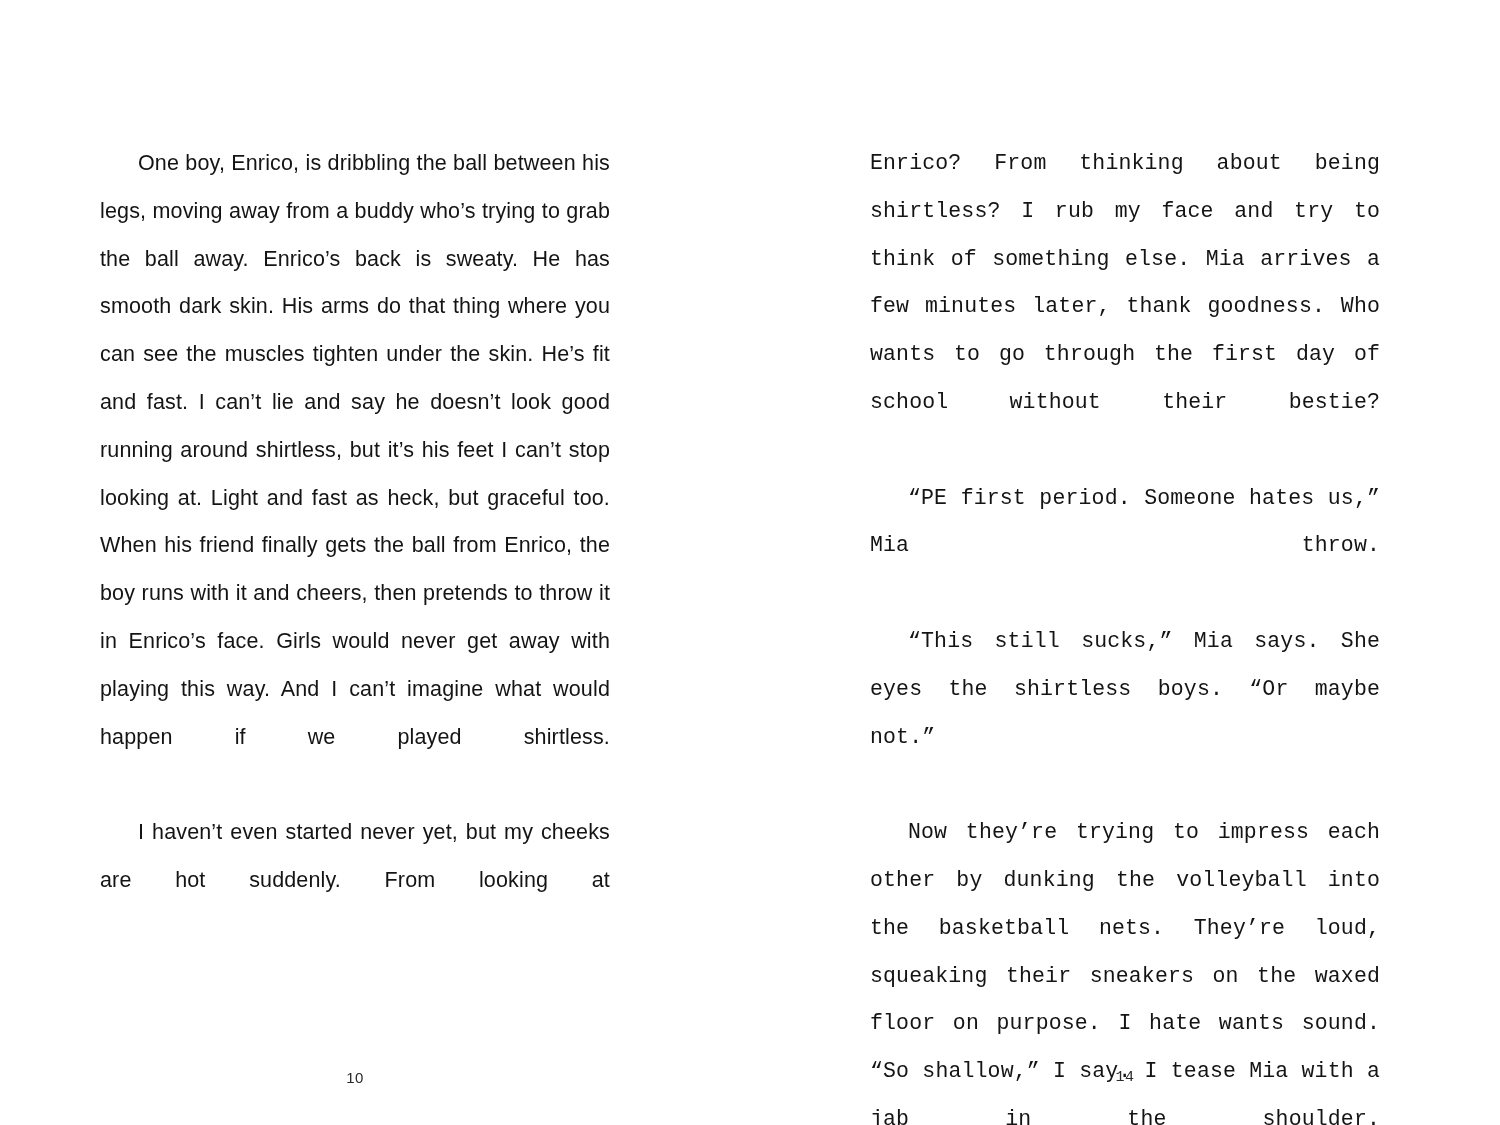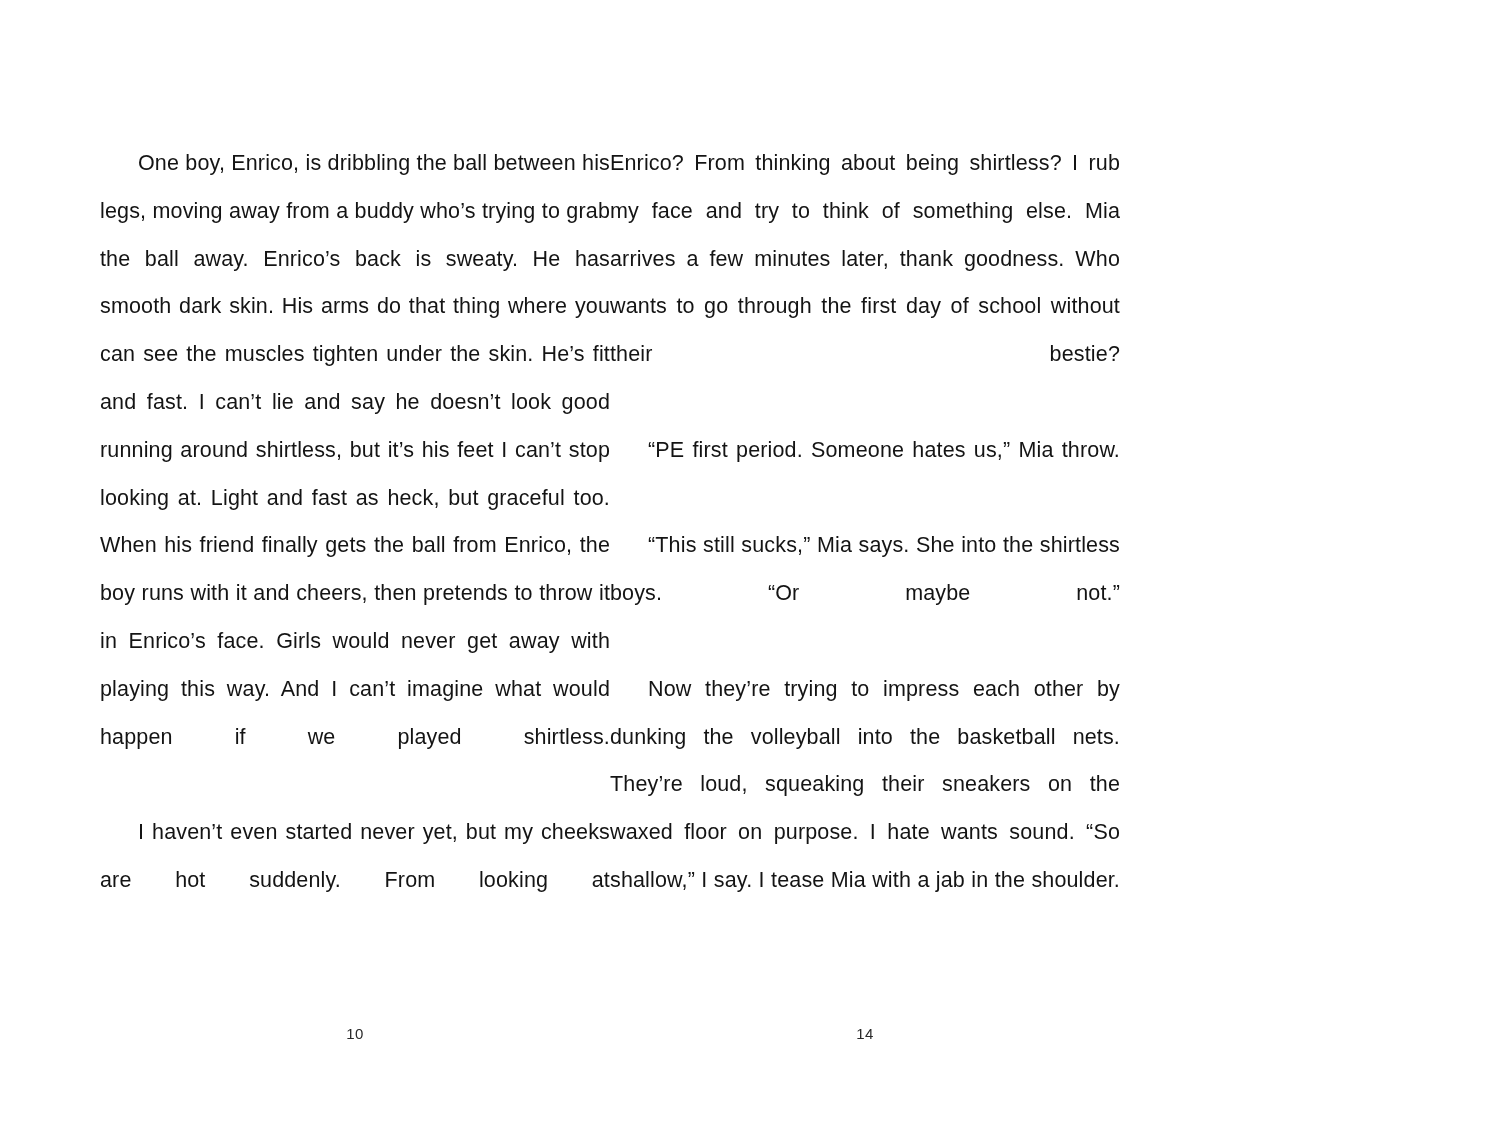--- a/index.html
+++ b/index.html
@@ -25,20 +25,22 @@
   .page {
     position: relative;
     width: 510px;
     box-sizing: border-box;
   }
   .page-left {
     padding-right: 0;
     margin-right: 0;
   }
   .page-right {
+    margin-left: 260px;
+    font-family: Liberation Mono, monospace;
   }
   .text-block {
     font-size: 21.5px;
     line-height: 47.8px;
     color: #141414;
     letter-spacing: 0.15px;
   }
   .para {
     margin: 0;
     text-align: justify;
@@ -48,21 +50,21 @@
     text-indent: 38px;
   }
   
   .para::after {
     content: "";
     display: inline-block;
     width: 100%;
   }
   .page-number {
     position: absolute;
-    top: 885px;
+    top: 929px;
     width: 100%;
     text-align: center;
     font-size: 15px;
     color: #2a2a2a;
     letter-spacing: 0.5px;
   }
 </style>
 </head>
 <body>
 
@@ -73,19 +75,19 @@
       <p class="para indent">One boy, Enrico, is dribbling the ball between his legs, moving away from a buddy who’s trying to grab the ball away. Enrico’s back is sweaty. He has smooth dark skin. His arms do that thing where you can see the muscles tighten under the skin. He’s fit and fast. I can’t lie and say he doesn’t look good running around shirtless, but it’s his feet I can’t stop looking at. Light and fast as heck, but graceful too. When his friend finally gets the ball from Enrico, the boy runs with it and cheers, then pretends to throw it in Enrico’s face. Girls would never get away with playing this way. And I can’t imagine what would happen if we played shirtless.</p>
       <p class="para indent">I haven’t even started never yet, but my cheeks are hot suddenly. From looking at</p>
     </div>
     <div class="page-number">10</div>
   </div>
 
   <div class="page page-right">
     <div class="text-block">
       <p class="para">Enrico? From thinking about being shirtless? I rub my face and try to think of something else. Mia arrives a few minutes later, thank goodness. Who wants to go through the first day of school without their bestie?</p>
       <p class="para indent">“PE first period. Someone hates us,” Mia throw.</p>
-      <p class="para indent">“This still sucks,” Mia says. She into the shirtless boys. “Or maybe not.”</p>
+      <p class="para indent">“This still sucks,” Mia says. She eyes the shirtless boys. “Or maybe not.”</p>
       <p class="para indent">Now they’re trying to impress each other by dunking the volleyball into the basketball nets. They’re loud, squeaking their sneakers on the waxed floor on purpose. I hate wants sound. “So shallow,” I say. I tease Mia with a jab in the shoulder.</p>
     </div>
     <div class="page-number">14</div>
   </div>
 
 </div>
 
 </body></html>

